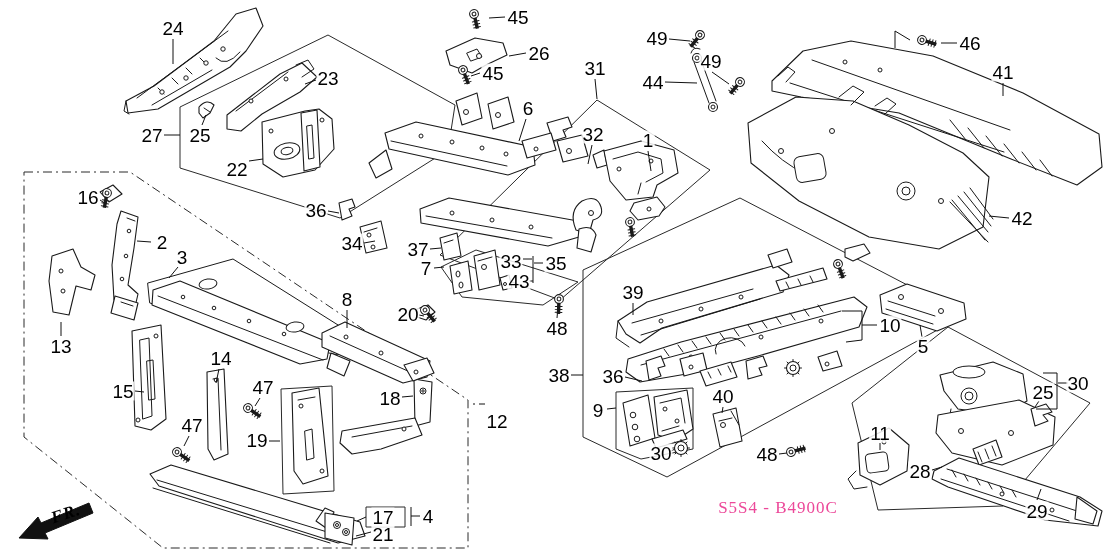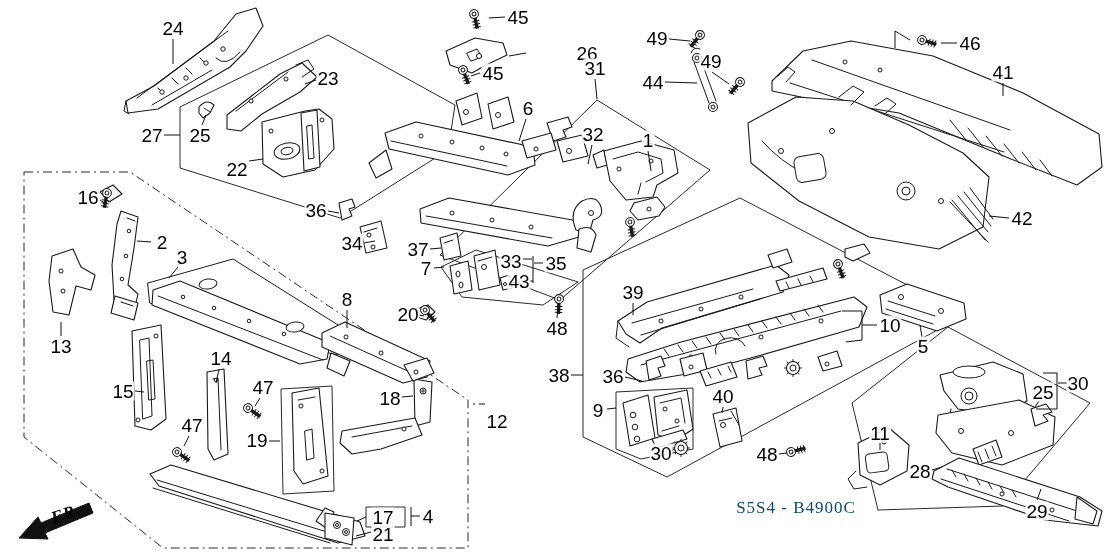--- a/index.html
+++ b/index.html
@@ -11,21 +11,21 @@
   .h{fill:#fff;stroke:#1a1a1a;stroke-width:1;}
   .gbox{fill:none;stroke:#2a2a2a;stroke-width:1;}
   .dashdot{stroke-dasharray:9 4 2 4;}
   .leader{stroke:#111;stroke-width:1;fill:none;}
   .leader.dash{stroke-dasharray:6 4 2 4;}
   .co{position:absolute;transform:translate(-50%,-50%);font-size:19px;color:#000;
       line-height:1;background:rgba(255,255,255,.85);padding:0 1px;cursor:default;}
   .fr{position:absolute;font:italic bold 17px "Liberation Serif",serif;color:#000;
       transform:translate(-50%,-50%) rotate(-18deg);letter-spacing:1px;}
   .code{position:absolute;transform:translate(-50%,-50%);font:17px "Liberation Serif",serif;
-        color:#0c4a6e;letter-spacing:1px;white-space:nowrap;margin-left:18px;}
+        color:#ec4899;letter-spacing:1px;white-space:nowrap;}
   .arrow{fill:#111;stroke:#111;}
 </style>
 </head>
 <body>
 
 <div id="stage">
   <svg id="art" width="1108" height="554" viewBox="0 0 1108 554">
     <defs>
       <g id="bolt">
         <circle r="4.4" class="p"></circle>
@@ -423,21 +423,21 @@
         <use href="#bolt" transform="translate(630 222) rotate(80)"></use>
         <use href="#bolt" transform="translate(838 264) rotate(70)"></use>
         <use href="#washer" transform="translate(681 448)"></use>
         <use href="#washer" transform="translate(793 368)"></use>
       </g>
   </svg>
 
   <div id="labels">
       <div class="co" style="left: 173px; top: 28px;">24</div>
       <div class="co" style="left: 518px; top: 17px;">45</div>
-      <div class="co" style="left: 539px; top: 53px; margin-left: 48px;">26</div>
+      <div class="co" style="left: 539px; top: 53px;">26</div>
       <div class="co" style="left: 493px; top: 73px;">45</div>
       <div class="co" style="left: 595px; top: 68px;">31</div>
       <div class="co" style="left: 657px; top: 38px;">49</div>
       <div class="co" style="left: 711px; top: 61px;">49</div>
       <div class="co" style="left: 653px; top: 82px;">44</div>
       <div class="co" style="left: 970px; top: 43px;">46</div>
       <div class="co" style="left: 1003px; top: 72px;">41</div>
       <div class="co" style="left: 328px; top: 78px;">23</div>
       <div class="co" style="left: 152px; top: 135px;">27</div>
       <div class="co" style="left: 200px; top: 135px;">25</div>

